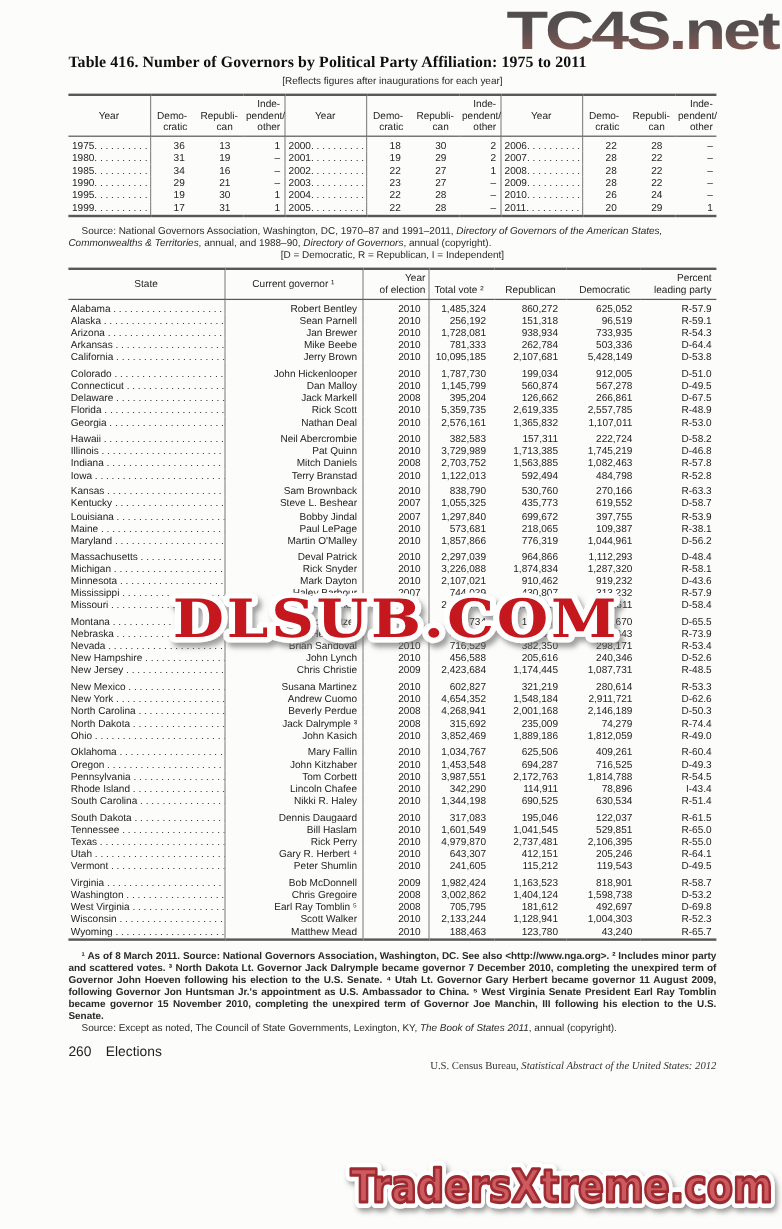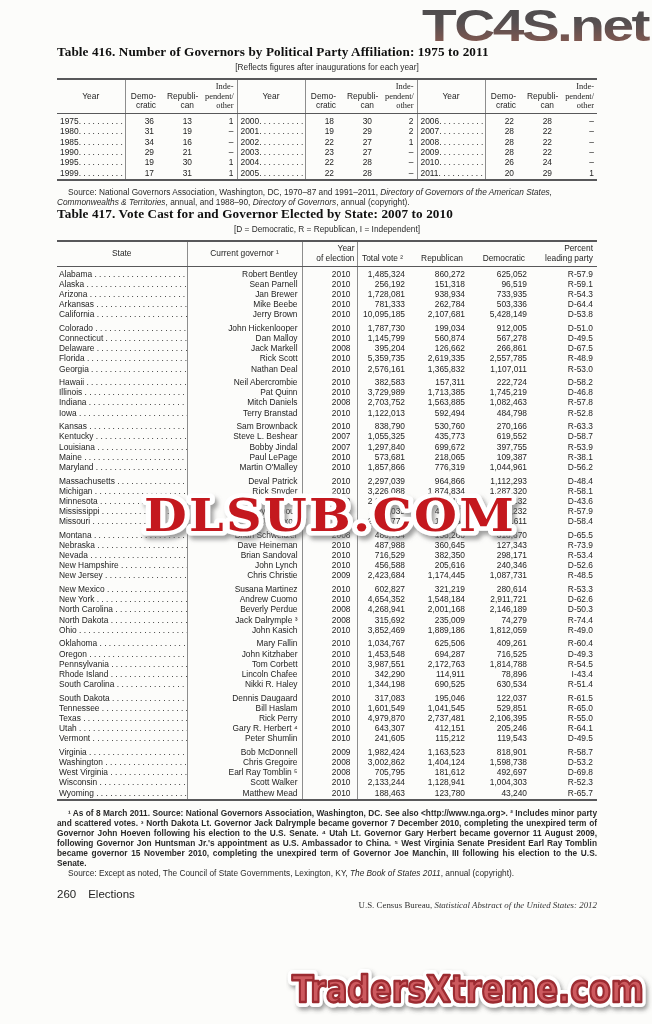--- a/index.html
+++ b/index.html
@@ -21,21 +21,21 @@
   .v{border-right:1px solid #8d8d8d;}
   tbody tr:last-child td{border-bottom:2.4px solid #58585a;padding-bottom:1px;}
   tbody tr:first-child td{padding-top:2px;}
   tr.gf td{padding-top:3.5px;}
 
   
   .t416 td.yr{text-align:left;padding-left:3px;line-height:10.4px;}
   .t416 td.num{padding-right:11px;line-height:10.4px;}
   .t416 td.ind{padding-right:3px;line-height:10.4px;}
   .t416 th.numh{padding-right:9px;}
-  .t416 th.indh{padding-right:3px;font-family:Liberation Serif, serif;}
+  .t416 th.indh{padding-right:3px;}
 
   
   .t417 td.st{text-align:left;padding-left:2px;}
   .t417 td.gov{padding-right:4px;}
   .t417 td.yr2{padding-right:6px;}
   .t417 td.num{padding-right:7px;}
   .t417 td.pct{padding-right:4px;}
   .t417 th.numh{padding-right:9px;}
   .t417 th.pcth{padding-right:4px;}
 
@@ -187,21 +187,20 @@
             <td class="num">29</td>
             <td class="ind">1</td>
           </tr>
         </tbody>
     </table>
 
     <div class="fnotes">
       <p class="fn-ind"><span>Source: National Governors Association, Washington, DC, 1970–87 and 1991–2011, </span><span class="it">Directory of Governors of the American States, Commonwealths &amp; Territories</span><span>, annual, and 1988–90, </span><span class="it">Directory of Governors</span><span>, annual (copyright).</span></p>
     </div>
 
-    <h1 class="tbl-title sec-gap">Table 417. Vote Cast for and Governor Elected by State: 2007 to 2010</h1>
     <div class="bracket">[D = Democratic, R = Republican, I = Independent]</div>
 
     <table class="t417">
       <colgroup>
         <col style="width:130px">
           <col style="width:115px">
           <col style="width:55px">
         <col style="width:55px">
           <col style="width:60px">
           <col style="width:62px">

